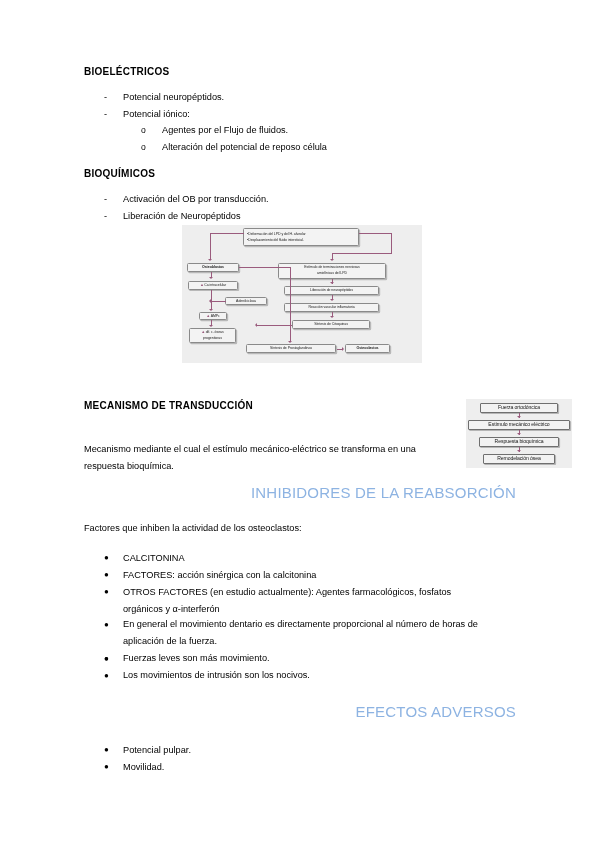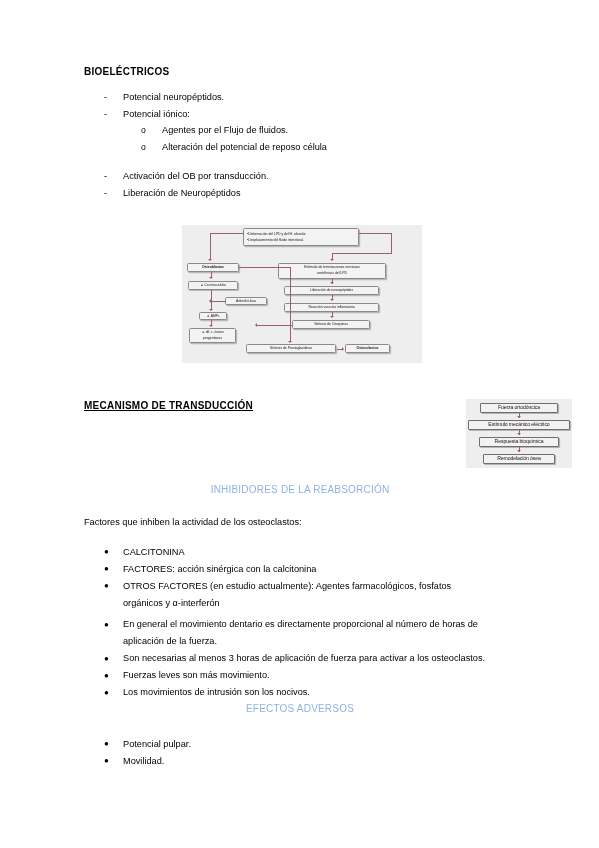--- a/index.html
+++ b/index.html
@@ -71,23 +71,23 @@
     font-size: 8.6px;
   }
 
   .para {
     font-size: 9.2px;
     line-height: 17px;
     margin: 0;
   }
 
   .blue-head {
-    font-size: 10px;
+    font-size: 15px;
     color: #8db3e2;
-    text-align: center;
+    text-align: right;
     letter-spacing: 0.2px;
     margin: 0;
     line-height: 1.25;
   }
 
   .bullet-list {
     margin: 0;
     padding: 0;
     list-style: none;
   }
@@ -224,20 +224,21 @@
       <li>
         <span class="circ">o</span>
         <span>Agentes por el Flujo de fluidos.</span>
       </li>
       <li>
         <span class="circ">o</span>
         <span>Alteración del potencial de reposo célula</span>
       </li>
     </ul>
 
+    <h2 class="section-head">BIOQUÍMICOS</h2>
 
     <ul class="dash-list">
       <li>
         <span class="dash">-</span>
         <span>Activación del OB por transducción.</span>
       </li>
       <li>
         <span class="dash">-</span>
         <span>Liberación de Neuropéptidos</span>
       </li>
@@ -331,21 +332,22 @@
     <div class="ahead-d" style="left:148.2px; top:91px;"></div>
 
     <div class="arrow-h" style="left:75px; top:99.5px; width:35px;"></div>
     <div class="ahead-l" style="left:73px; top:97.5px;"></div>
 
     <div class="arrow-h" style="left:155px; top:123.5px; width:6px;"></div>
     <div class="ahead-r" style="left:160px; top:121.5px;"></div>
   </div>
 
   <div style="position:absolute; left:84px; top:400px; width:345px;">
-    <h2 class="section-head" style="margin-bottom:29px;text-decoration:underline;">MECANISMO DE TRANSDUCCIÓN</h2>
+    <h2 class="section-head" style="margin-bottom:29px;">MECANISMO DE TRANSDUCCIÓN</h2>
+    <p class="para">Mecanismo mediante el cual el estímulo mecánico-eléctrico se transforma en una respuesta bioquímica.</p>
   </div>
 
   <div class="diagram2">
     <div class="d2box" style="left:14px; top:4px; width:78px; height:10px;">
       <span>Fuerza ortodóncica</span>
     </div>
     <div class="arrow-v" style="left:53px; top:14px; height:4.5px;"></div>
     <div class="ahead-d" style="left:51.2px; top:17px;"></div>
 
     <div class="d2box" style="left:2px; top:21px; width:102px; height:10px;">
@@ -388,21 +390,20 @@
 
   <div style="position:absolute; left:84px; top:599px; width:432px;">
     <div class="spacer-17"></div>
     <ul class="bullet-list">
       <li style="padding-right:24px;">
         <span class="bul">●</span>
         <span>En general el movimiento dentario es directamente proporcional al número de horas de aplicación de la fuerza.</span>
       </li>
       <li>
         <span class="bul">●</span>
-        <span>Son necesarias al menos 3 horas de aplicación de fuerza para activar a los osteoclastos.</span>
       </li>
       <li>
         <span class="bul">●</span>
         <span>Fuerzas leves son más movimiento.</span>
       </li>
       <li>
         <span class="bul">●</span>
         <span>Los movimientos de intrusión son los nocivos.</span>
       </li>
     </ul>

